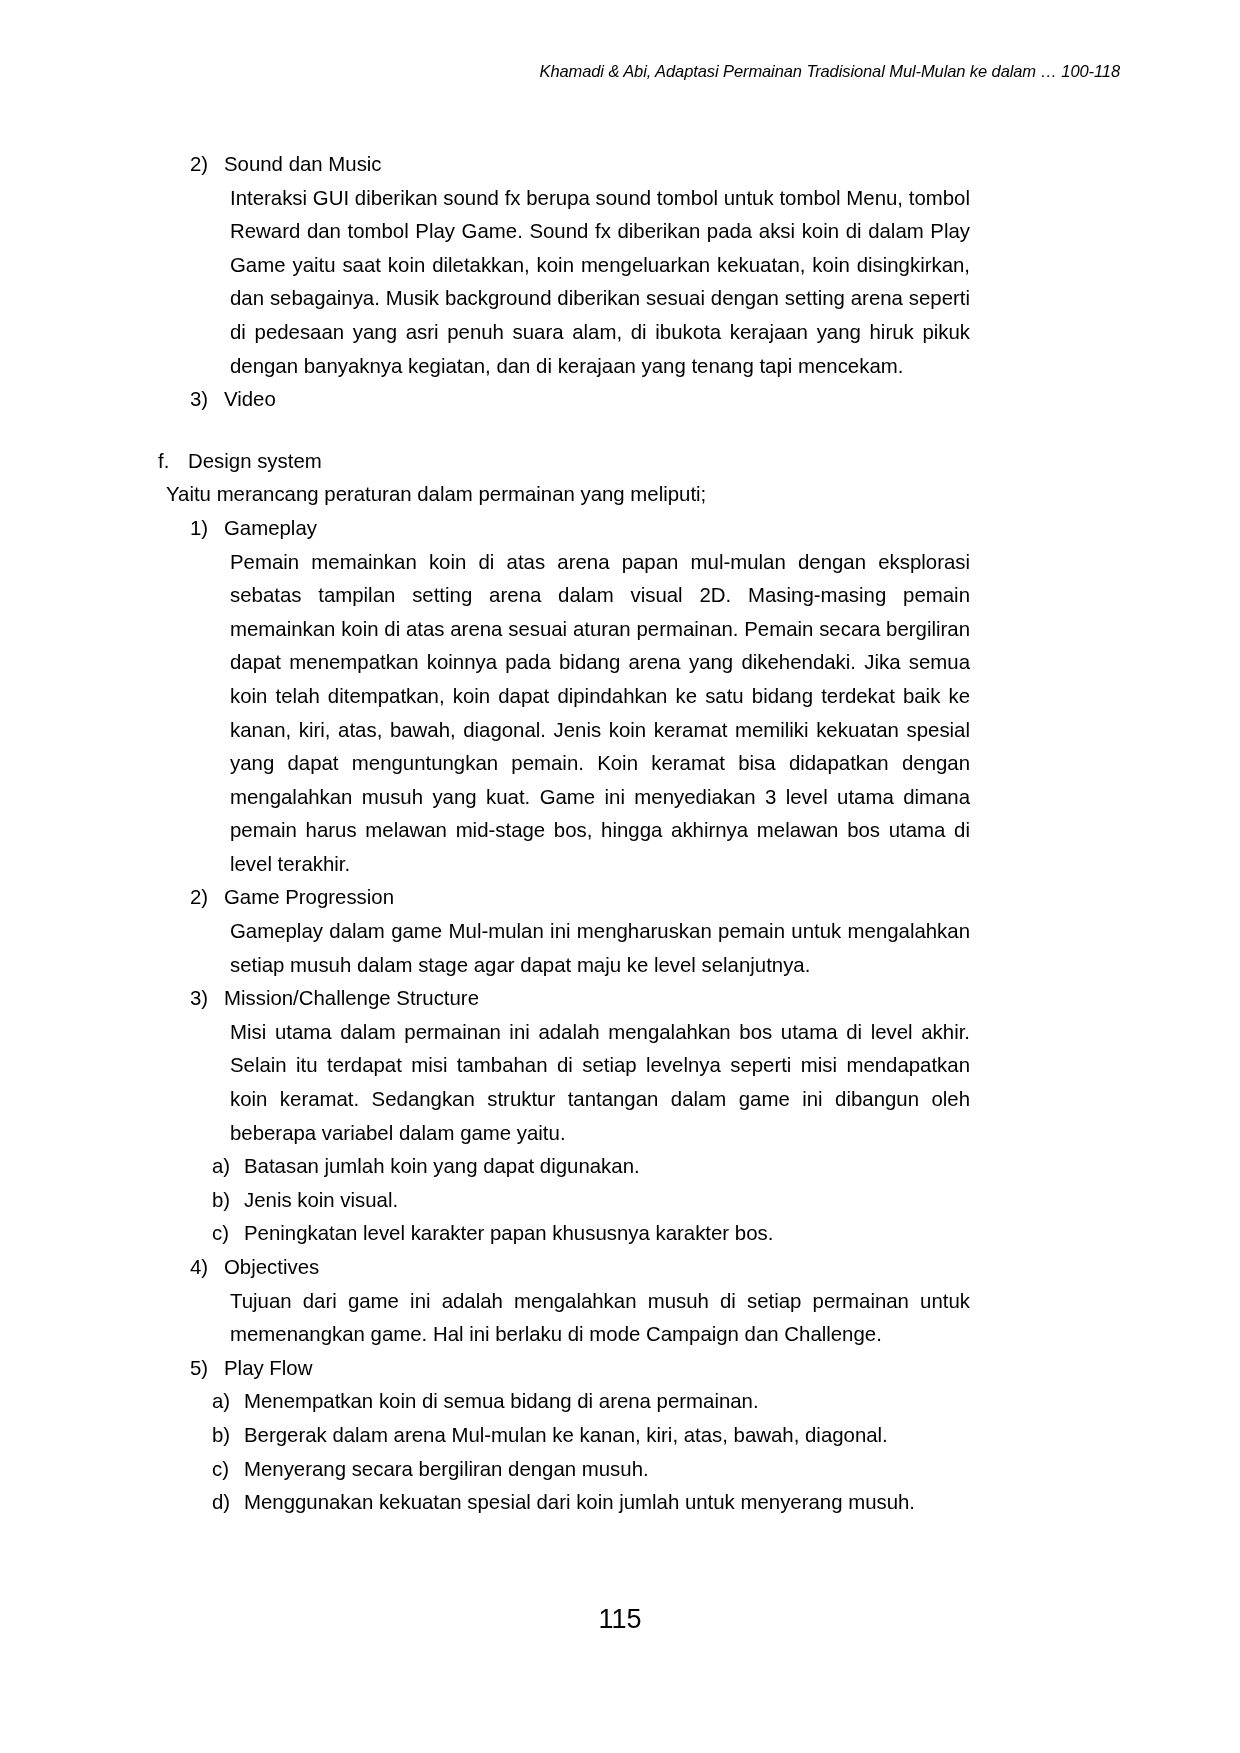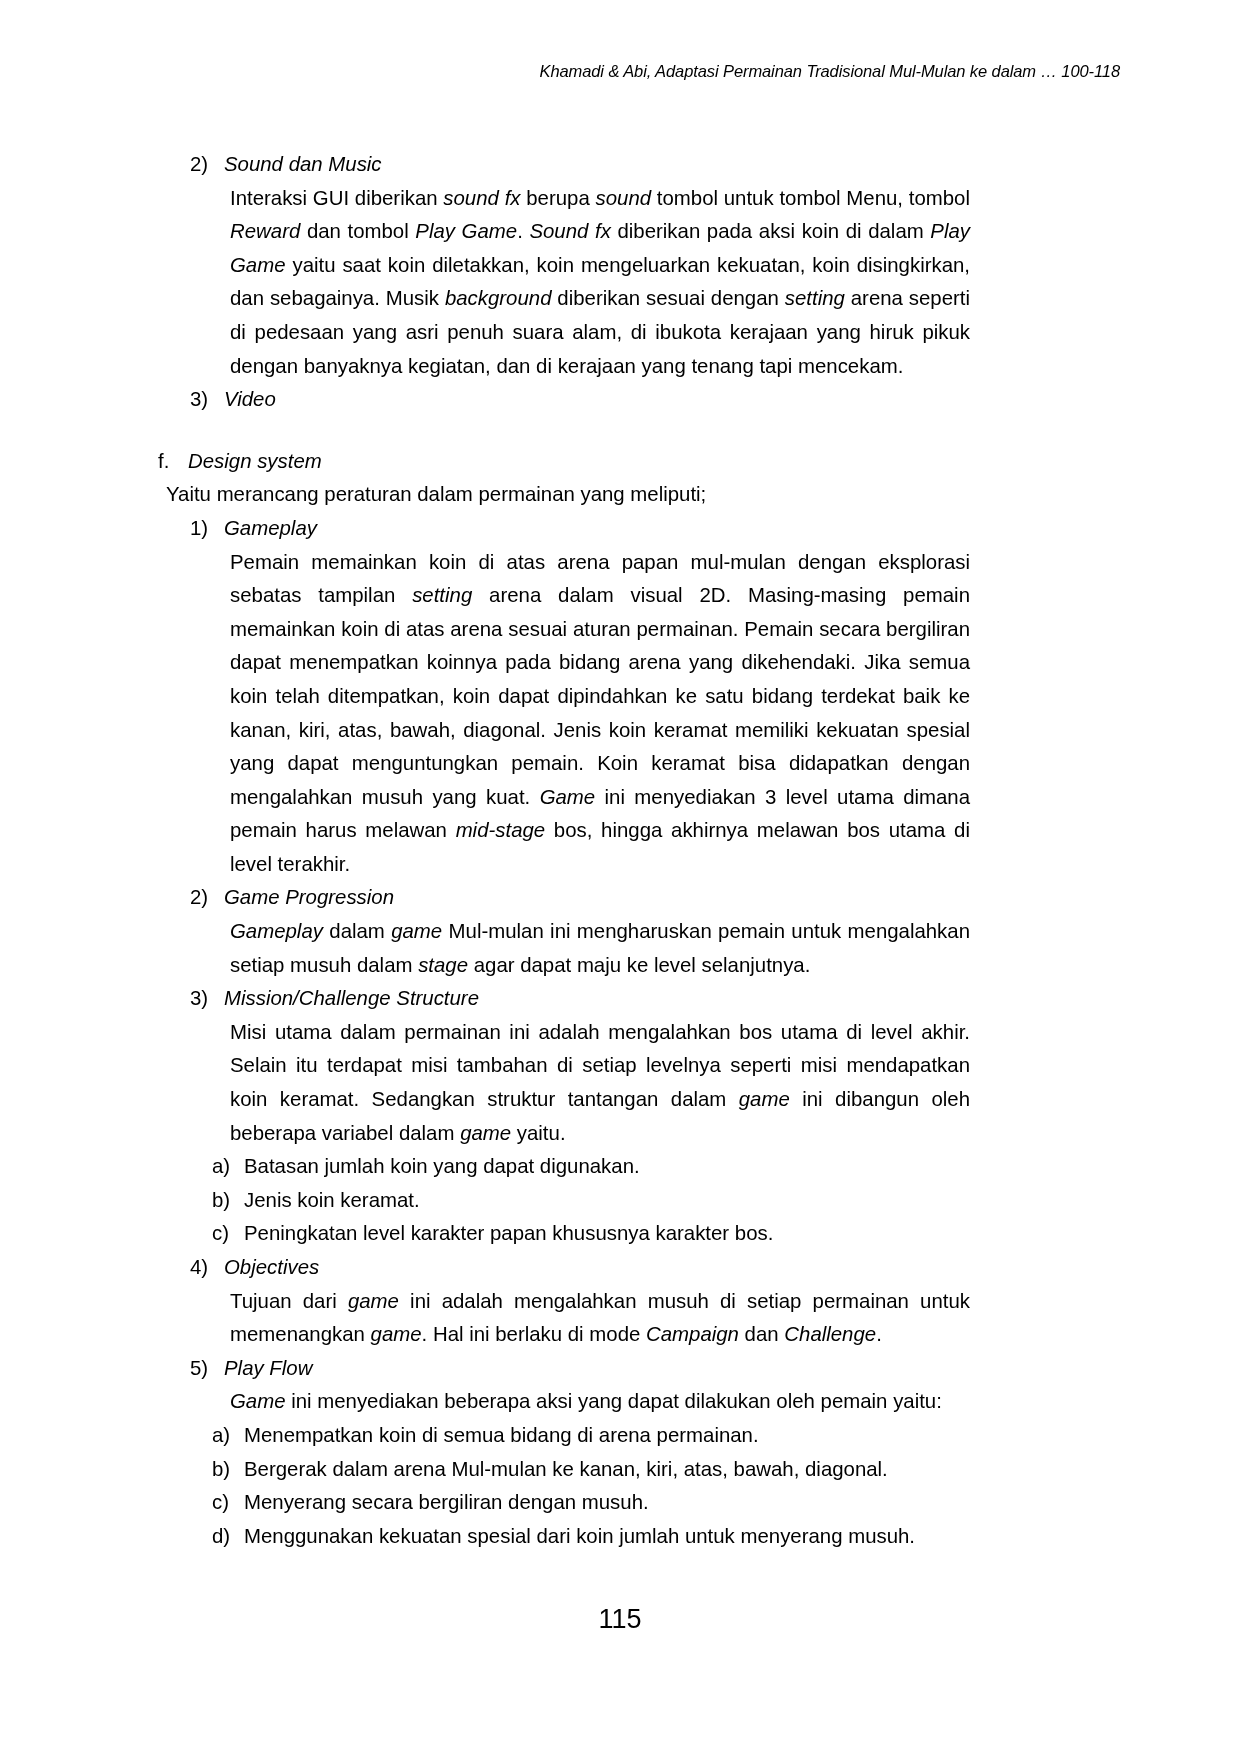--- a/index.html
+++ b/index.html
@@ -74,21 +74,21 @@
     text-justify: inter-word;
   }
   .para-letter {
     margin-left: 16px;
     text-align: justify;
   }
   .para-last-nojustify {
     text-align: left;
   }
 
-  .ital { font-style: italic; }
+  .ital { }
 
   .gap { height: 28px; }
 
   
   .folio {
     position: absolute;
     bottom: 118px;
     left: 0;
     width: 1240px;
     text-align: center;
@@ -140,38 +140,37 @@
       <span class="rowtext ital">Mission/Challenge Structure</span>
     </div>
     <div class="para"><span>Misi utama dalam permainan ini adalah mengalahkan bos utama di level akhir. Selain itu terdapat misi tambahan di setiap levelnya seperti misi mendapatkan koin keramat. Sedangkan struktur tantangan dalam </span><span class="ital">game</span><span> ini dibangun oleh beberapa variabel dalam </span><span class="ital">game</span><span> yaitu.</span></div>
 
     <div class="row lvl-alpha">
       <span class="marker marker-alpha">a)</span>
       <span class="rowtext">Batasan jumlah koin yang dapat digunakan.</span>
     </div>
     <div class="row lvl-alpha">
       <span class="marker marker-alpha">b)</span>
-      <span class="rowtext">Jenis koin keramat.</span>
+      <span class="rowtext">Jenis koin visual.</span>
     </div>
     <div class="row lvl-alpha">
       <span class="marker marker-alpha">c)</span>
       <span class="rowtext">Peningkatan level karakter papan khususnya karakter bos.</span>
     </div>
 
     <div class="row lvl-number">
       <span class="marker marker-number">4)</span>
       <span class="rowtext ital">Objectives</span>
     </div>
     <div class="para"><span>Tujuan dari </span><span class="ital">game</span><span> ini adalah mengalahkan musuh di setiap permainan untuk memenangkan </span><span class="ital">game</span><span>. Hal ini berlaku di mode </span><span class="ital">Campaign</span><span> dan </span><span class="ital">Challenge</span><span>.</span></div>
 
     <div class="row lvl-number">
       <span class="marker marker-number">5)</span>
       <span class="rowtext ital">Play Flow</span>
     </div>
-    <div class="para para-last-nojustify"><span class="ital">Game</span><span> ini menyediakan beberapa aksi yang dapat dilakukan oleh pemain yaitu:</span></div>
 
     <div class="row lvl-alpha">
       <span class="marker marker-alpha">a)</span>
       <span class="rowtext">Menempatkan koin di semua bidang di arena permainan.</span>
     </div>
     <div class="row lvl-alpha">
       <span class="marker marker-alpha">b)</span>
       <span class="rowtext">Bergerak dalam arena Mul-mulan ke kanan, kiri, atas, bawah, diagonal.</span>
     </div>
     <div class="row lvl-alpha">

